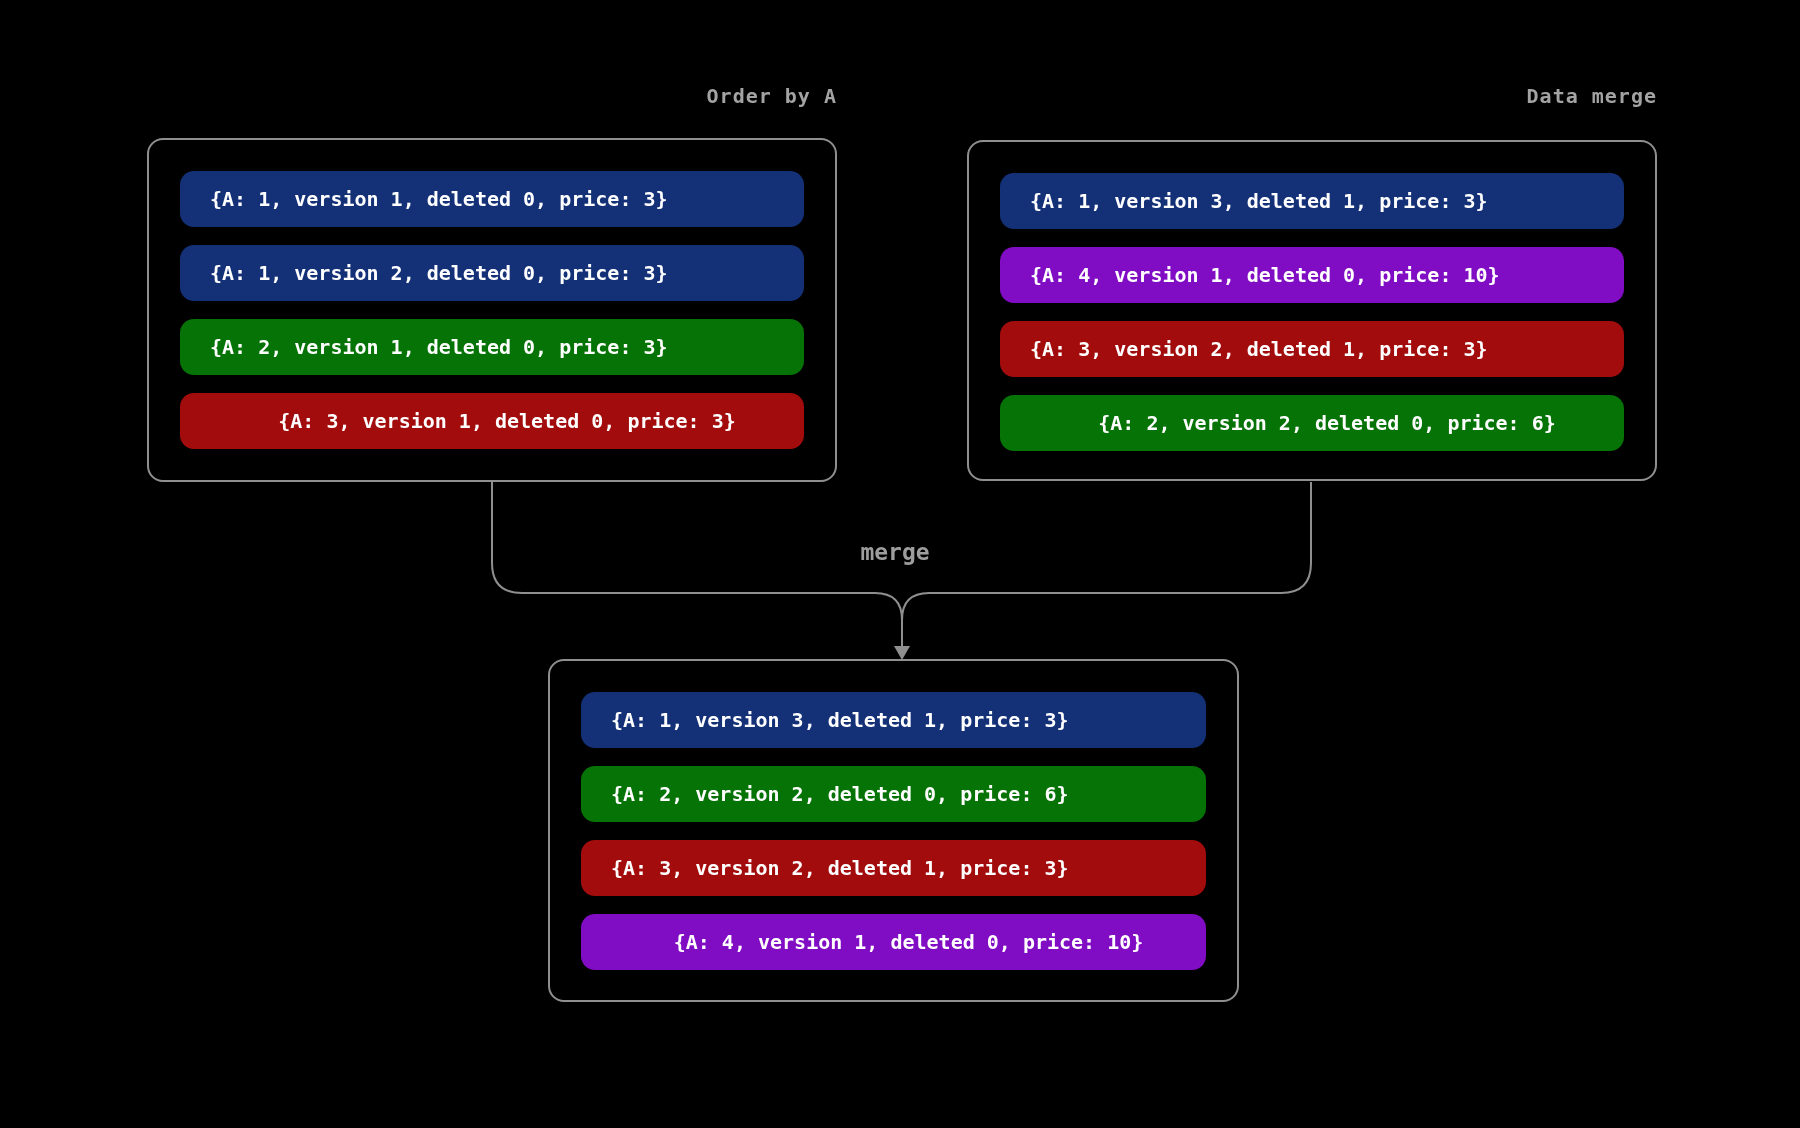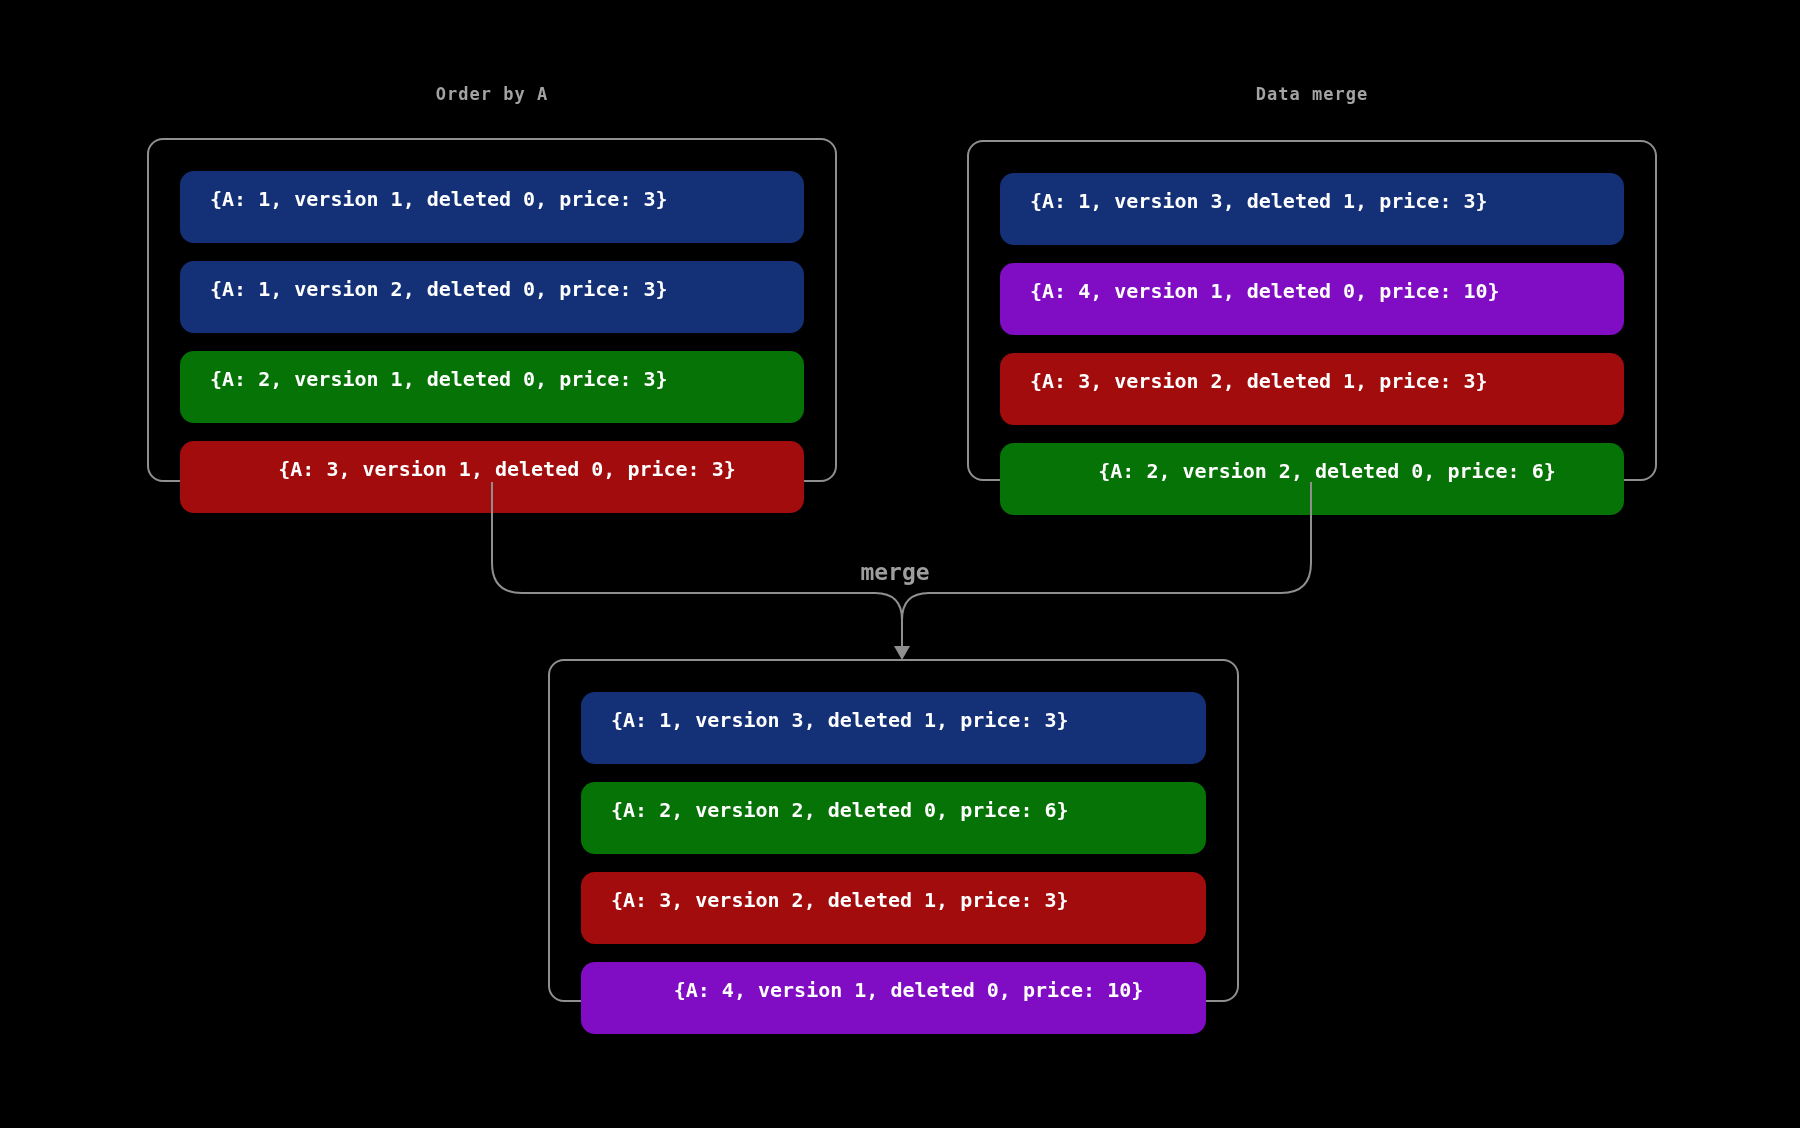--- a/index.html
+++ b/index.html
@@ -11,57 +11,57 @@
   html,body{margin:0;padding:0;background:var(--bg);}
   .canvas{
     position:relative;
     width:1800px;height:1128px;
     background:var(--bg);
     overflow:hidden;
     font-family:"DejaVu Sans Mono","Liberation Mono",monospace;
   }
   .group-title{
     position:absolute;
-    text-align:center;
-    font-size:17px;
+    text-align:right;
+    font-size:20px;
     font-weight:bold;
     color:var(--title);
     letter-spacing:1px;
   }
   .part-box{
     position:absolute;
     box-sizing:border-box;
     border:2px solid var(--line);
     border-radius:16px;
     padding:31px;
     background:transparent;
   }
   .pill{
     box-sizing:border-box;
-    height:72px;
+    height:56px;
     line-height:56px;
     border-radius:14px;
     margin-bottom:18px;
     padding-left:30px;
     font-size:20px;
     font-weight:bold;
     color:var(--pill-text);
     white-space:nowrap;
     overflow:hidden;
   }
   .pill:last-child{margin-bottom:13px;text-align:center;}
   .connector-svg{
     position:absolute;
     left:0;top:0;
     width:1800px;height:1128px;
     pointer-events:none;
   }
   .merge-label{
     position:absolute;
-    left:895px;top:572px;
+    left:895px;top:552px;
     transform:translate(-50%,-50%);
     font-size:23px;
     font-weight:bold;
     color:#9e9e9e;
   }
 </style>
 </head>
 <body>
 
 <div class="canvas">

